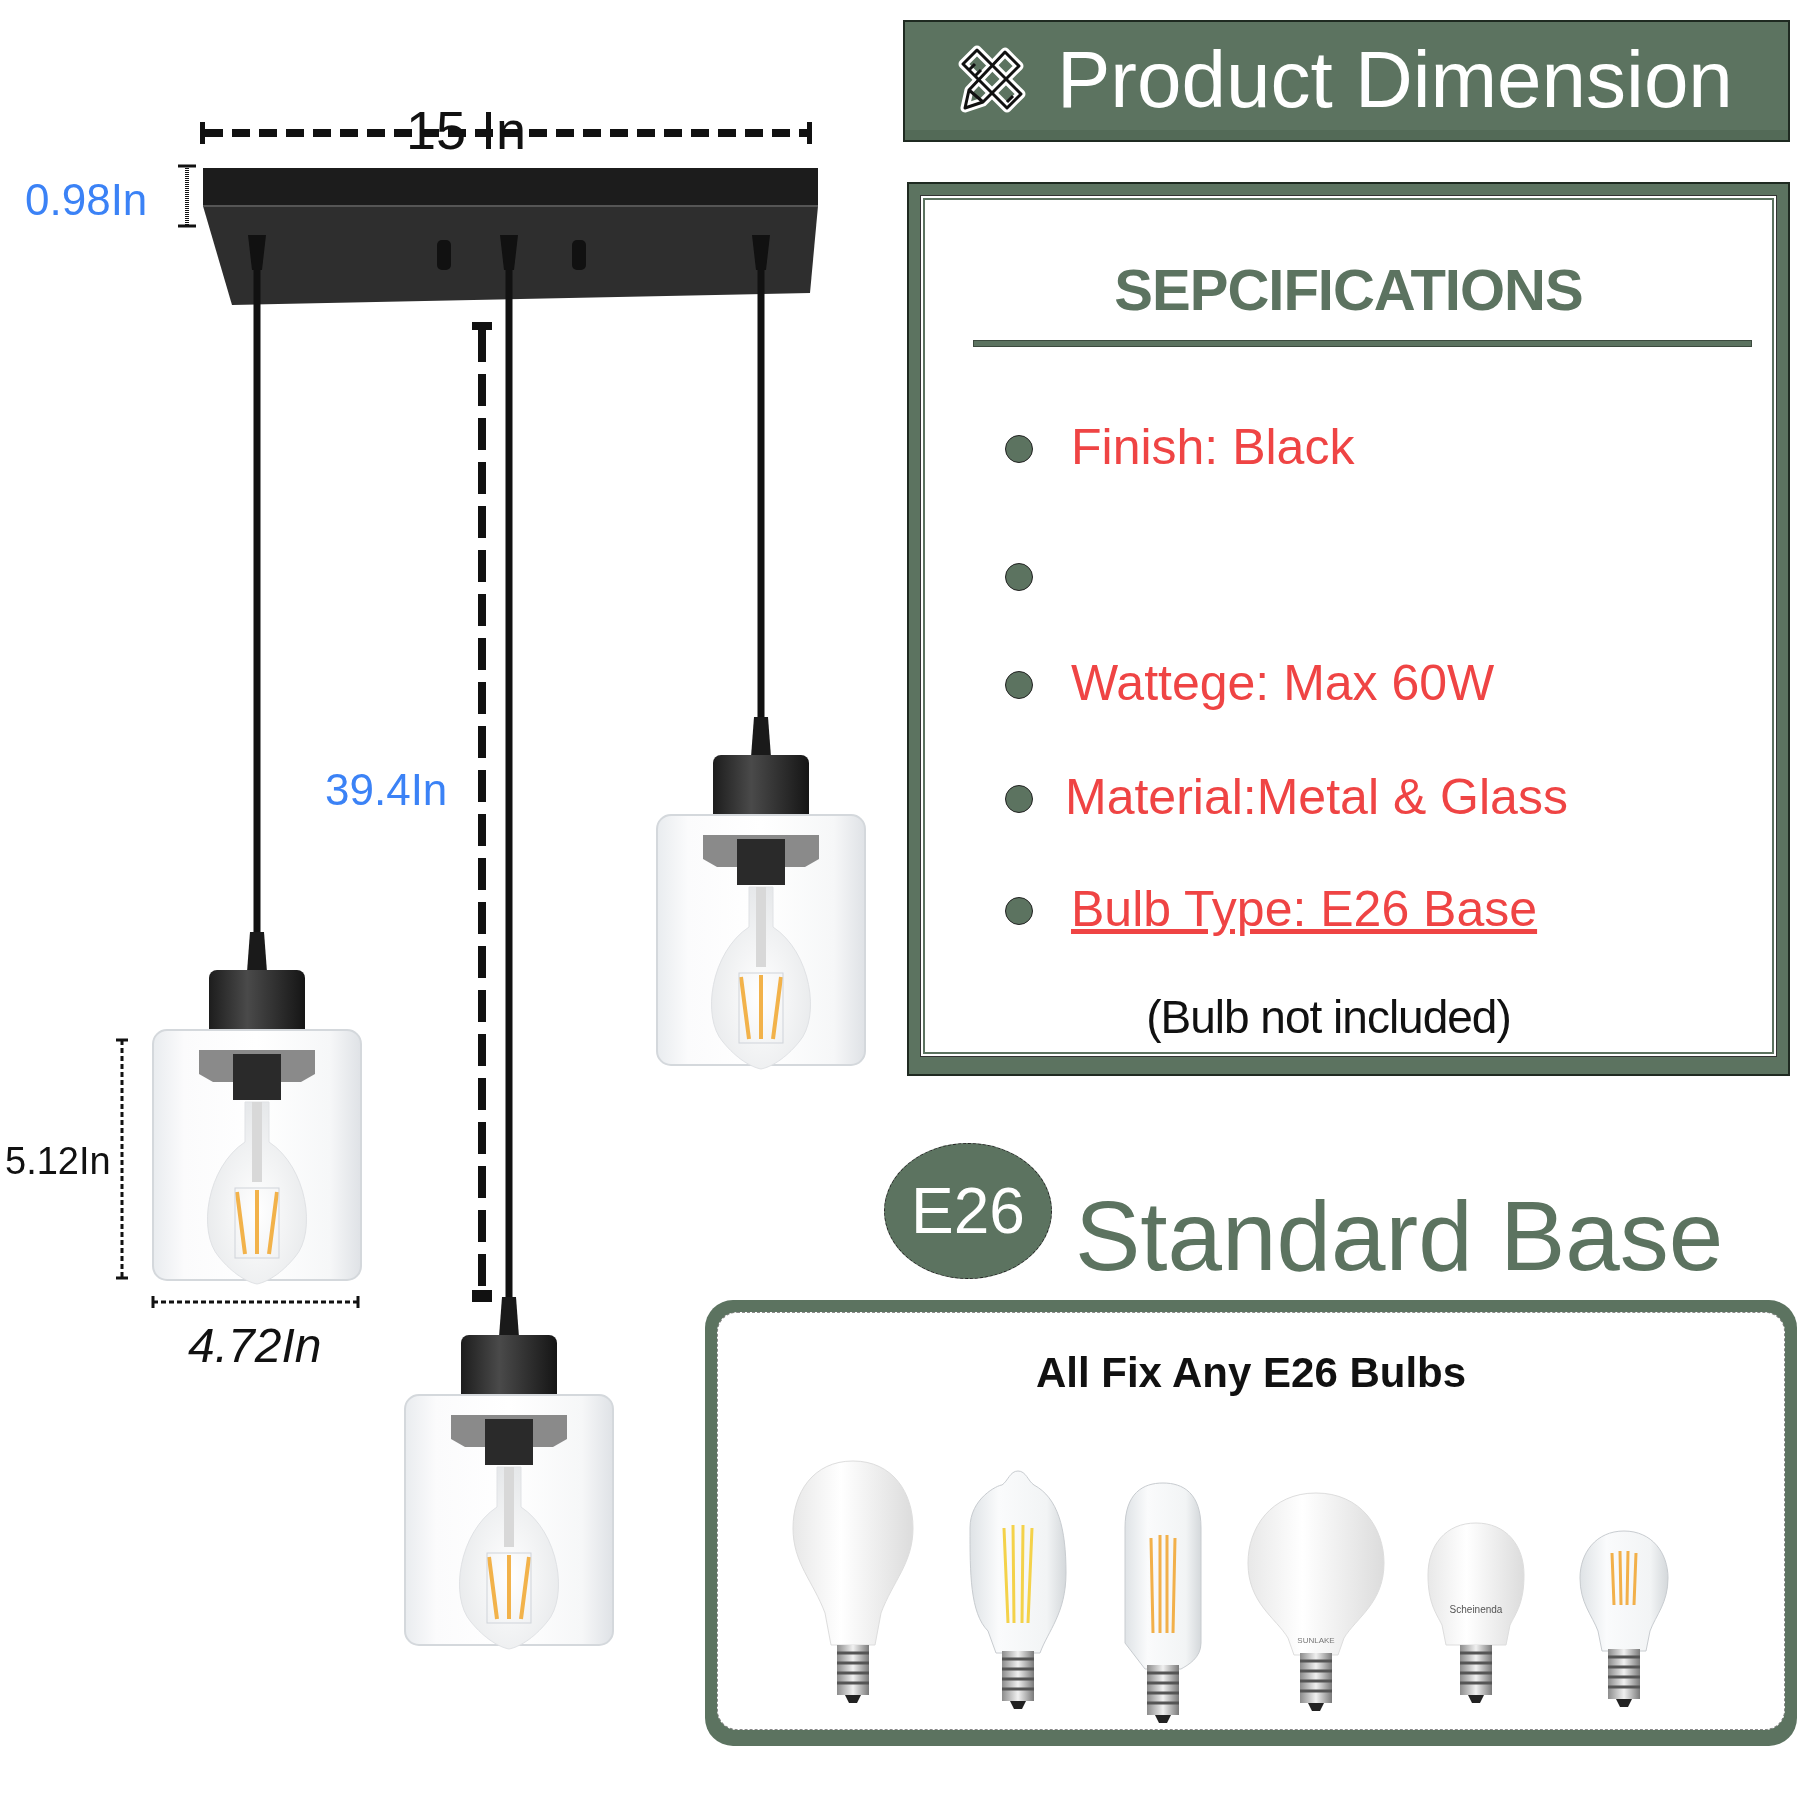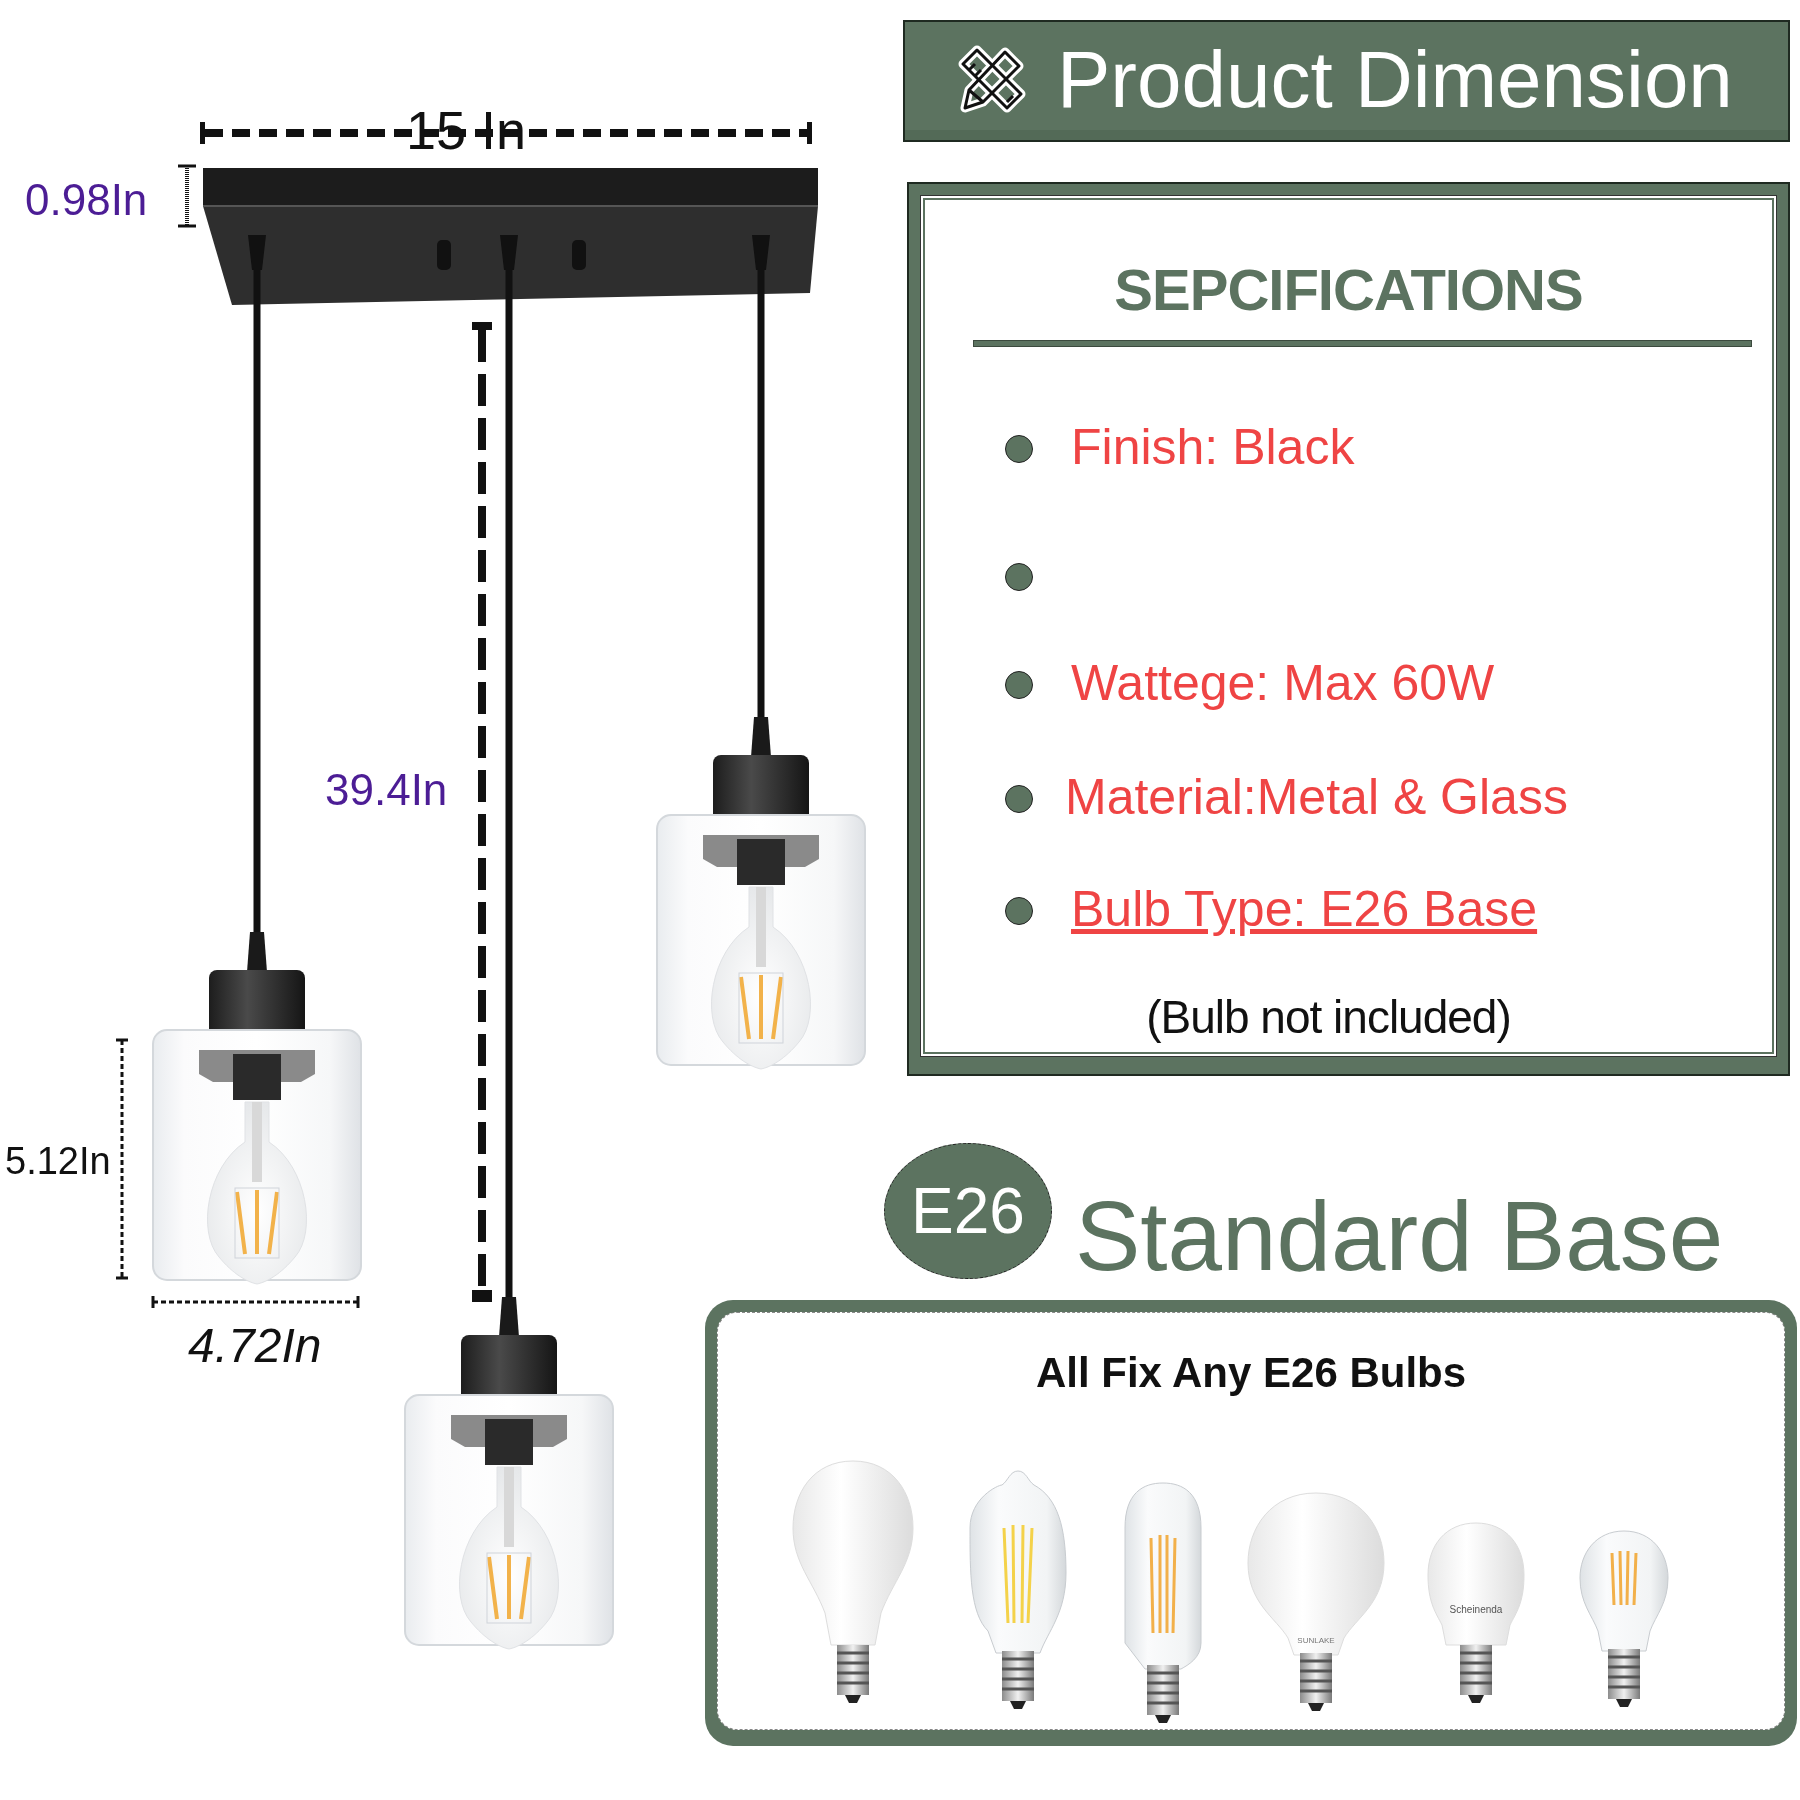--- a/index.html
+++ b/index.html
@@ -20,21 +20,21 @@
   
   .e26{left:884px;top:1143px;width:168px;height:136px;border-radius:50%;background:#5c7360;border:1px dashed #222;box-sizing:border-box;color:#fff;font-size:64px;display:flex;align-items:center;justify-content:center;}
   .std{left:1075px;top:1180px;font-size:98px;color:#5c7360;white-space:nowrap;}
   
   .bulbs{left:705px;top:1288px;width:1092px;height:446px;background:#5c7360;border-radius:28px;margin-top:12px;}
   .bulbs-inner{position:absolute;left:12px;top:12px;right:12px;bottom:16px;background:#fff;border-radius:20px;border:1px dashed #888;}
   .bulbs-title{position:absolute;left:0;right:0;top:36px;text-align:center;font-size:42px;font-weight:bold;color:#111;}
   .bulb{position:absolute;}
   
   .dim{font-size:54px;color:#111;white-space:nowrap;}
-  .dimsm{font-size:44px;color:#4c1d95;white-space:nowrap;}
+  .dimsm{font-size:44px;color:#3b82f6;white-space:nowrap;}
 </style>
 </head>
 <body>
 
 <div class="abs" style="left:0;top:0;width:900px;height:1800px;">
   <svg width="900" height="1800" viewBox="0 0 900 1800">
     <defs>
       <linearGradient id="glass" x1="0" x2="1" y1="0" y2="0">
         <stop offset="0" stop-color="#e9ecef"></stop>
         <stop offset="0.15" stop-color="#fbfbfc"></stop>

